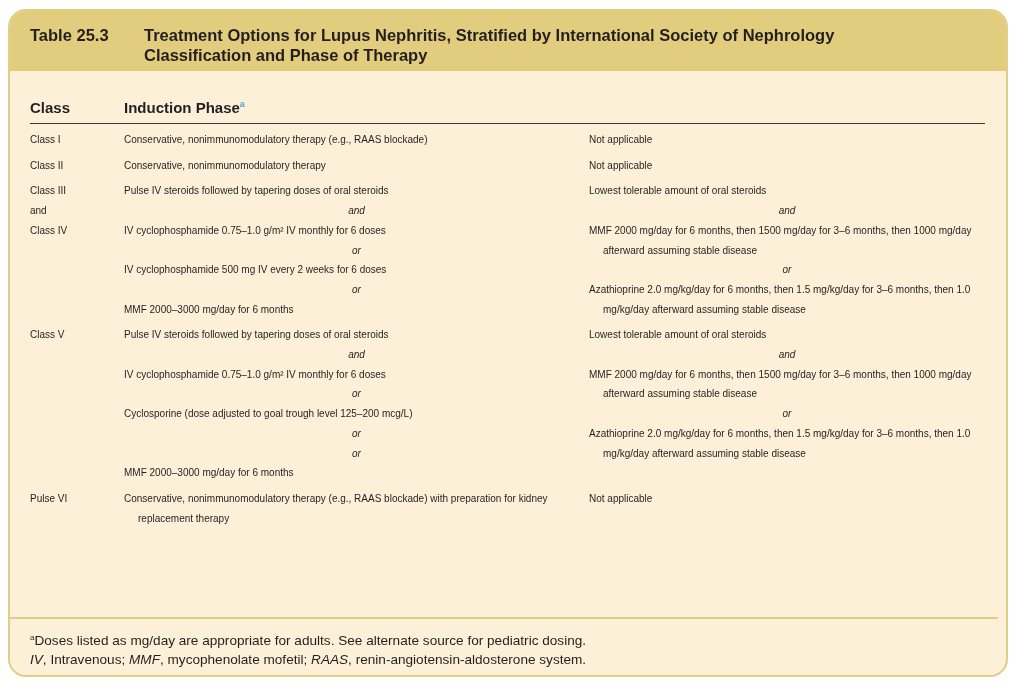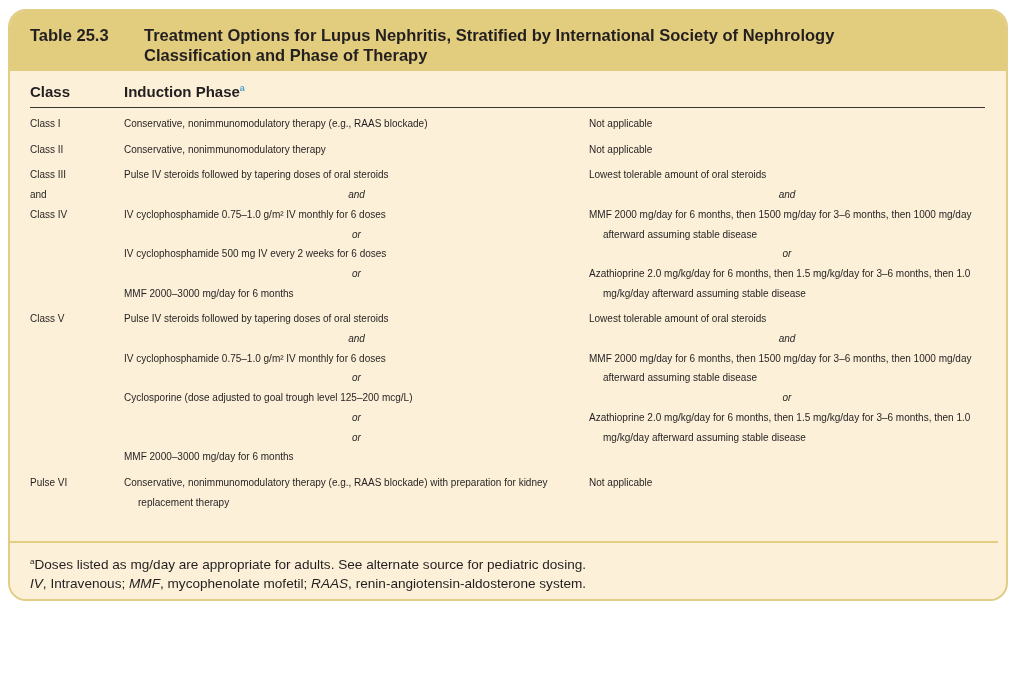--- a/index.html
+++ b/index.html
@@ -1,27 +1,27 @@
 <!DOCTYPE html>
 <html><head>
   <meta charset="utf-8">
   <style>
     html, body { margin: 0; padding: 0; background: #ffffff; }
     body { width: 1024px; height: 697px; position: relative; overflow: hidden; font-family: "Liberation Sans", sans-serif; color: #231f20; }
     .card {
-      position: absolute; left: 8px; top: 9px; width: 1000px; height: 592px;
+      position: absolute; left: 8px; top: 9px; width: 1000px; height: 668px;
       background: #fcf0d8; border: 2px solid #e1cd83; border-radius: 18px; overflow: hidden; box-sizing: border-box;
     }
     .title-bar {
       background: #e2cc7d; height: 60px; padding: 14px 0 0 20px; box-sizing: border-box;
       display: flex; font-weight: bold; font-size: 16.5px; line-height: 20px; color: #231f20;
     }
     .title-num { width: 114px; flex: none; }
     .title-text { width: 800px; }
-    .table-area { position: relative; padding: 0 22px 0 20px; }
+    .table-area { position: relative; padding: 16px 22px 0 20px; }
     .hdr { display: flex; font-weight: bold; font-size: 15px; height: 37px; align-items: flex-end; padding-bottom: 7px; box-sizing: border-box; border-bottom: 1.5px solid #3b3536; margin-right: 0; width: 955px; }
     .col-class { width: 94px; flex: none; }
     .col-ind { width: 465px; flex: none; }
     .col-maint { flex: 1; }
     sup.fn { color: #4aa3c9; font-size: 9px; vertical-align: 6px; font-weight: bold; }
     .row { display: flex; font-size: 10px; line-height: 19.7px; width: 955px; justify-content: center; }
     .row .cell { padding-top: 6px; }
     .line { display: block; }
     .line.indent { padding-left: 14px; text-indent: -14px; }
     .conj { display: block; text-align: center; font-style: italic; }

